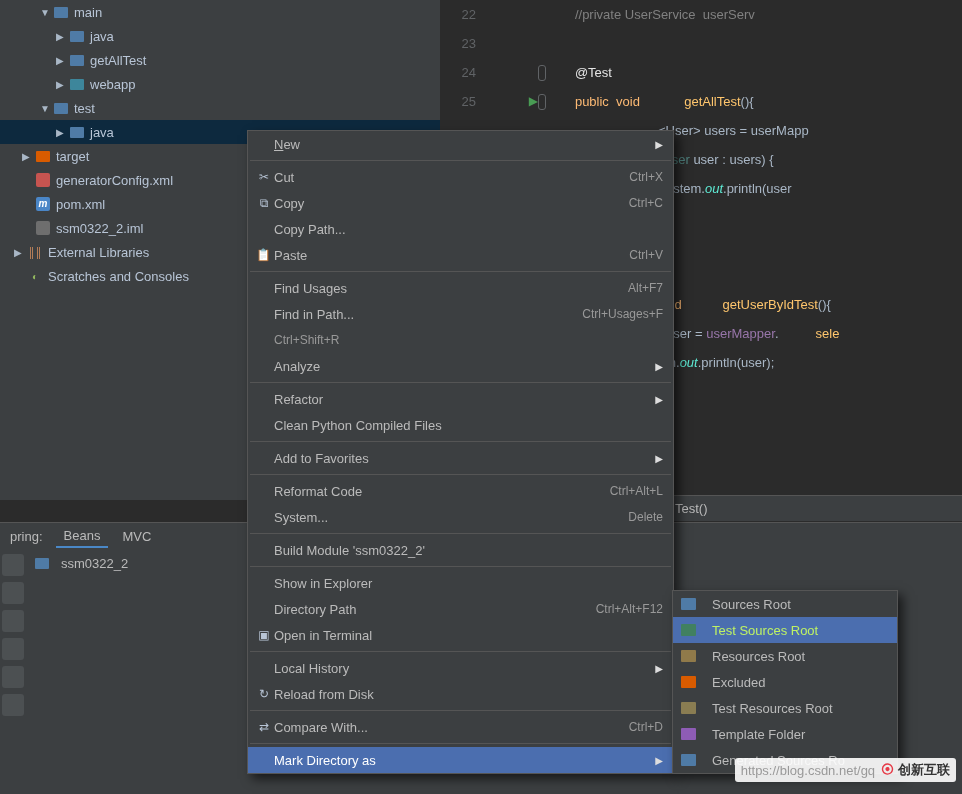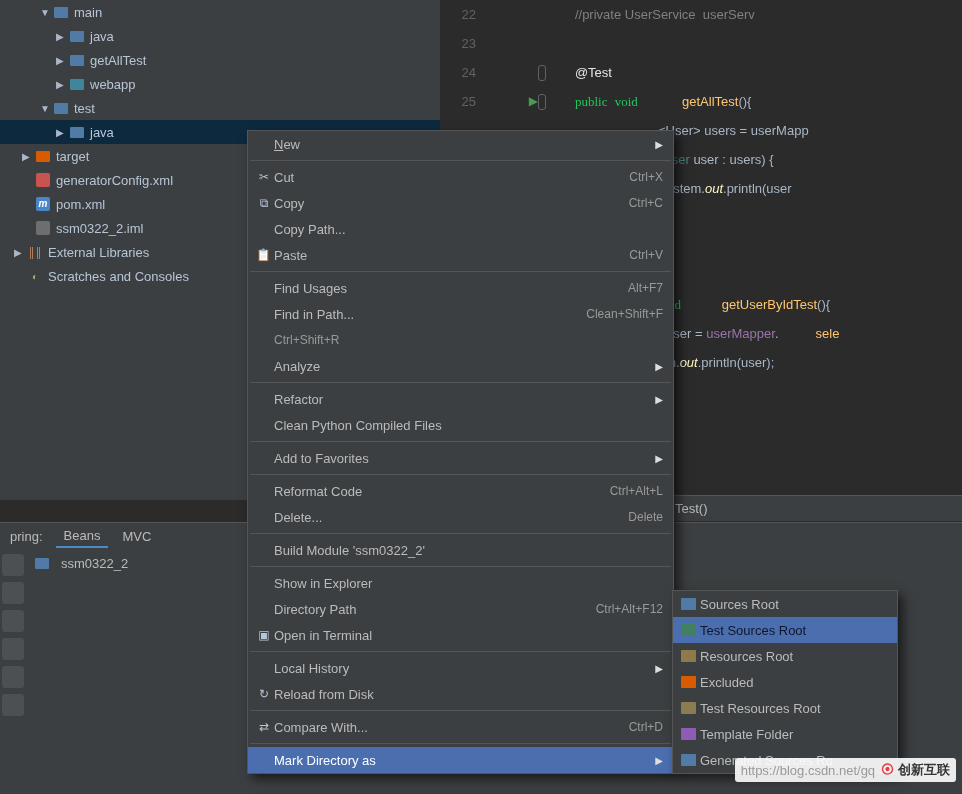--- a/index.html
+++ b/index.html
@@ -18,46 +18,46 @@
   .fileico { width: 14px; height: 14px; background: #6e6e6e; border-radius:2px; display:inline-block; margin-right:6px; }
   .fileico.xml { background:#c75450; color:#fff; font-size:8px; text-align:center; line-height:14px; font-weight:bold; }
   .fileico.m { background:#4a86c7; color:#fff; font-size:10px; text-align:center; line-height:14px; font-weight:bold; font-style:italic; }
   .editor { position: absolute; left: 440px; top: 0; right: 0; height: 500px; background: #2b2b2b; font-family: "Consolas","Monaco",monospace; font-size: 15px; line-height: 29px; }
   .code-row { display: flex; }
   .ln { width: 46px; text-align: right; color: #606366; padding-right: 10px; user-select:none; }
   .gutter { width: 60px; position:relative; display:flex; justify-content:flex-end; align-items:center; }
   .runicon { color:#499c54; font-size:12px; }
   .marker { width:8px; height:16px; border:1px solid #606366; border-radius:3px; }
   .code { color: #a9b7c6; white-space: pre; }
-  .kw { color: #22c55e; font-family: Liberation Serif, serif; }
+  .kw { color: #fdba74; }
   .comment { color: #808080; }
   .anno { color: #e5e5e5; }
   .call { color: #ffc66d; margin-left: 37px; }
-  .static-f { color: #fef9c3; font-style:italic;text-align:right; }
+  .static-f { color: #5eead4; font-style:italic;text-align:right; }
   .breadcrumb-bar { position:absolute; left:440px; right:0; top:495px; height:26px; background:#3c3f41; border-top:1px solid #555; display:flex; align-items:center; padding-left:235px; color:#bbbbbb; font-size:12px; }
   .bottom-tabs { position:absolute; left:0; top:522px; right:0; height:28px; background:#3c3f41; border-top:1px solid #555; display:flex; align-items:center; color:#bbbbbb; font-size:13px; }
   .bottom-tabs .lbl { padding: 0 10px; }
   .bottom-tabs .tab { padding: 3px 8px; margin:5px 3px; }
   .bottom-tabs .tab.active { border-bottom: 2px solid #4a88c7; }
   .bottom-body { position:absolute; left:0; right:0; top:550px; bottom:0; background:#3c3f41; display:flex; }
   .tool-strip { width:25px; background:#3c3f41; display:flex; flex-direction:column; align-items:center; padding-top:4px; gap:6px; }
   .tool-btn { width:22px; height:22px; background:#4c5052; border-radius:3px; }
   .beans-panel { flex:1; padding:6px 10px; }
   .beans-item { display:flex; align-items:center; gap:6px; color:#bbbbbb; }
   .context-menu { position:absolute; top:130px; left:247px; width:427px; background:#3c3f41; border:1px solid #555; box-shadow: 5px 5px 10px rgba(0,0,0,.6); z-index:10; }
   .menu-item { display:flex; align-items:center; height:26px; padding:0 10px 0 6px; color:#bbbbbb; cursor:pointer; }
   .menu-item:hover, .menu-item.highlight { background:#4b6eaf; color:#fff; }
   .menu-ico { width:20px; display:flex; justify-content:center; font-size:12px; color:#b8c5d6; }
   .menu-label { flex:1; }
   .menu-sc { color:#999; font-size:12px; }
   .sub-arrow { font-size:10px; color:#ddd; margin-left:6px; }
   .sep { height:1px; background:#555; margin:3px 2px; }
   .submenu { position:absolute; top:590px; left:672px; width:226px; background:#3c3f41; border:1px solid #555; box-shadow: 5px 5px 10px rgba(0,0,0,.6); z-index:20; }
-  .sub-item { display:flex; align-items:center; height:26px; padding:0 8px; color:#bbbbbb; cursor:pointer; gap:4px; }
-  .sub-item.highlight { background:#4b6eaf; color:#0f172a; }
+  .sub-item { display:flex; align-items:center; height:26px; padding:0 8px; color:#bbbbbb; cursor:pointer; gap:16px; }
+  .sub-item.highlight { background:#4b6eaf; color:#bef264; }
   .subfolder { width:15px; height:12px; border-radius:1px; display:inline-block; }
   .watermark { position:absolute; right:6px; bottom:12px; z-index:40; color:#999; font-size:12px; text-align:right; display:flex; align-items:center; gap:6px; background:rgba(255,255,255,.9); padding:3px 6px; border-radius:3px; }
   .wm-logo { font-weight:bold; color:#333; font-size:14px; }
 </style>
 </head>
 <body>
 
 <div class="project-tree">
   <div class="tree-row indent1">
       <span class="chev">▼</span>
@@ -239,21 +239,21 @@
     </div>
   <div class="sep"></div>
   <div class="menu-item">
       <span class="menu-ico"></span>
       <span class="menu-label">Find Usages</span>
       <span class="menu-sc">Alt+F7</span>
     </div>
   <div class="menu-item">
       <span class="menu-ico"></span>
       <span class="menu-label">Find in Path...</span>
-      <span class="menu-sc">Clean+Shift+F</span>
+      <span class="menu-sc">Ctrl+Usages+F</span>
     </div>
   <div class="menu-item">
       <span class="menu-ico"></span>
       <span class="menu-sc">Ctrl+Shift+R</span>
     </div>
   <div class="menu-item">
       <span class="menu-ico"></span>
       <span class="menu-label">Analyze</span>
       <span class="sub-arrow">▶</span>
     </div>
@@ -274,21 +274,21 @@
       <span class="sub-arrow">▶</span>
     </div>
   <div class="sep"></div>
   <div class="menu-item">
       <span class="menu-ico"></span>
       <span class="menu-label">Reformat Code</span>
       <span class="menu-sc">Ctrl+Alt+L</span>
     </div>
   <div class="menu-item">
       <span class="menu-ico"></span>
-      <span class="menu-label">Delete...</span>
+      <span class="menu-label">System...</span>
       <span class="menu-sc">Delete</span>
     </div>
   <div class="sep"></div>
   <div class="menu-item">
       <span class="menu-ico"></span>
       <span class="menu-label">Build Module 'ssm0322_2'</span>
     </div>
   <div class="sep"></div>
   <div class="menu-item">
       <span class="menu-ico"></span>

